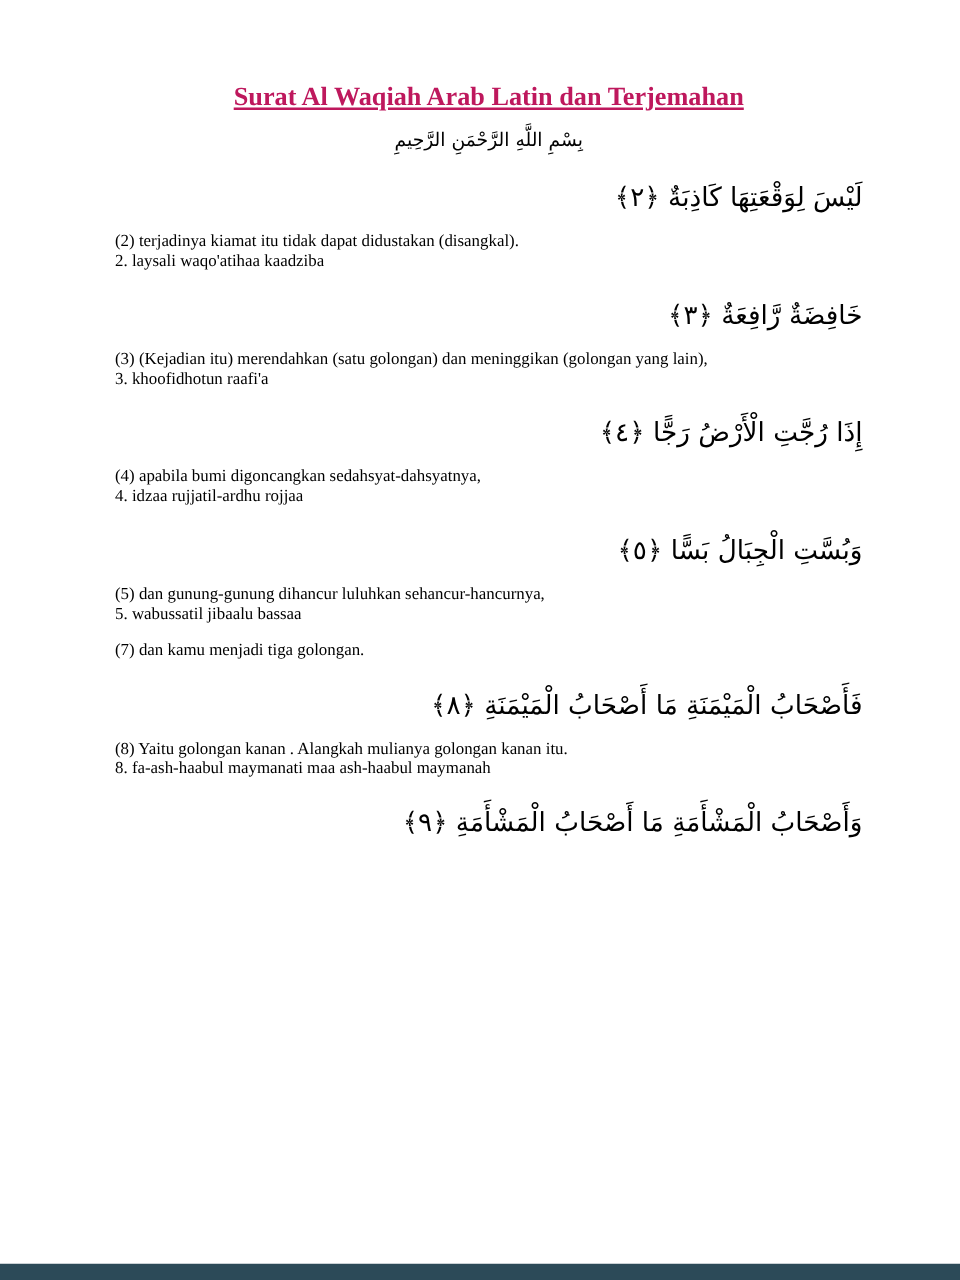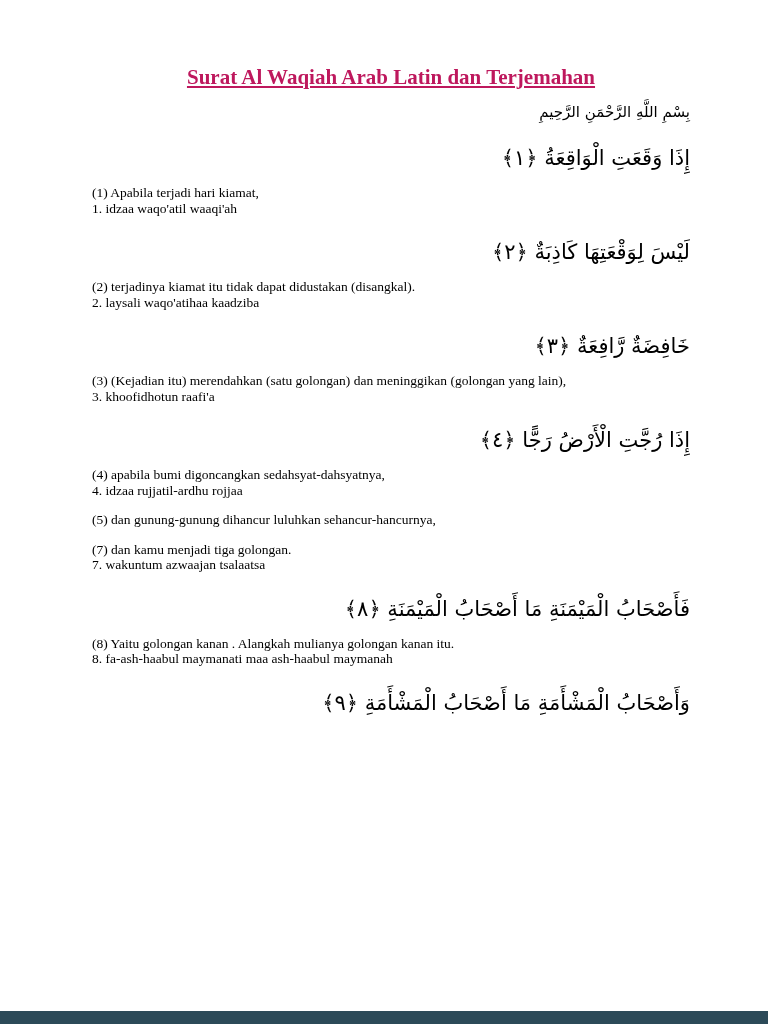--- a/index.html
+++ b/index.html
@@ -20,20 +20,21 @@
     margin: 0;
     font-size: 21px;
     line-height: 26px;
     font-weight: bold;
     text-align: center;
     text-decoration: underline;
     color: #2121cc;
   }
   .bismillah {
     margin-top: 10px;
+    text-align: center;
     direction: rtl;
     font-family: "DejaVu Sans", sans-serif;
     font-size: 15px;
     line-height: 24px;
     color: #000000;
   }
   .verses { margin-top: 12px; }
   .verse { margin-bottom: 14px; }
   .verse .arabic {
     direction: rtl;
@@ -61,27 +62,20 @@
 </style>
 </head>
 <body style="background: rgb(255, 255, 255);">
 
 <div class="page">
   <h1 class="title" style="color: #be185d;">Surat Al Waqiah Arab Latin dan Terjemahan</h1>
 
   <div class="bismillah">بِسْمِ اللَّهِ الرَّحْمَنِ الرَّحِيمِ</div>
 
   <div class="verses" id="verses">
-  <section class="verse">
-    <div class="arabic">إِذَا وَقَعَتِ الْوَاقِعَةُ ﴿١﴾</div>
-    <div class="latin">
-      <div class="translation">(1) Apabila terjadi hari kiamat,</div>
-      <div class="transliteration">1. idzaa waqo'atil waaqi'ah</div>
-    </div>
-  </section>
 
   <section class="verse">
     <div class="arabic">لَيْسَ لِوَقْعَتِهَا كَاذِبَةٌ ﴿٢﴾</div>
     <div class="latin">
       <div class="translation">(2) terjadinya kiamat itu tidak dapat didustakan (disangkal).</div>
       <div class="transliteration">2. laysali waqo'atihaa kaadziba</div>
     </div>
   </section>
 
   <section class="verse">
@@ -94,30 +88,31 @@
 
   <section class="verse">
     <div class="arabic">إِذَا رُجَّتِ الْأَرْضُ رَجًّا ﴿٤﴾</div>
     <div class="latin">
       <div class="translation">(4) apabila bumi digoncangkan sedahsyat-dahsyatnya,</div>
       <div class="transliteration">4. idzaa rujjatil-ardhu rojjaa</div>
     </div>
   </section>
 
   <section class="verse">
+    <div class="arabic">وَبُسَّتِ الْجِبَالُ بَسًّا ﴿٥﴾</div>
     <div class="latin">
       <div class="translation">(5) dan gunung-gunung dihancur luluhkan sehancur-hancurnya,</div>
+      <div class="transliteration">5. wabussatil jibaalu bassaa</div>
     </div>
   </section>
 
 
   <section class="verse">
     <div class="latin">
       <div class="translation">(7) dan kamu menjadi tiga golongan.</div>
-      <div class="transliteration">7. wakuntum azwaajan tsalaatsa</div>
     </div>
   </section>
 
   <section class="verse">
     <div class="arabic">فَأَصْحَابُ الْمَيْمَنَةِ مَا أَصْحَابُ الْمَيْمَنَةِ ﴿٨﴾</div>
     <div class="latin">
       <div class="translation">(8) Yaitu golongan kanan . Alangkah mulianya golongan kanan itu.</div>
       <div class="transliteration">8. fa-ash-haabul maymanati maa ash-haabul maymanah</div>
     </div>
   </section>

